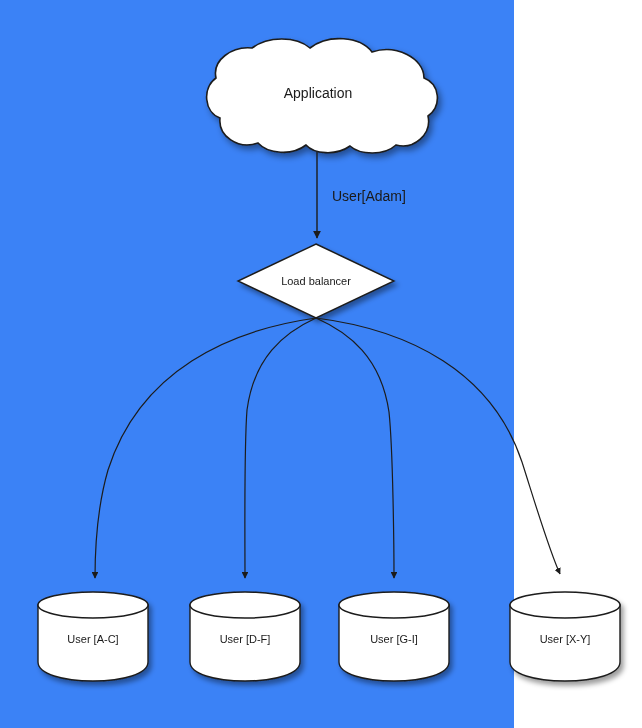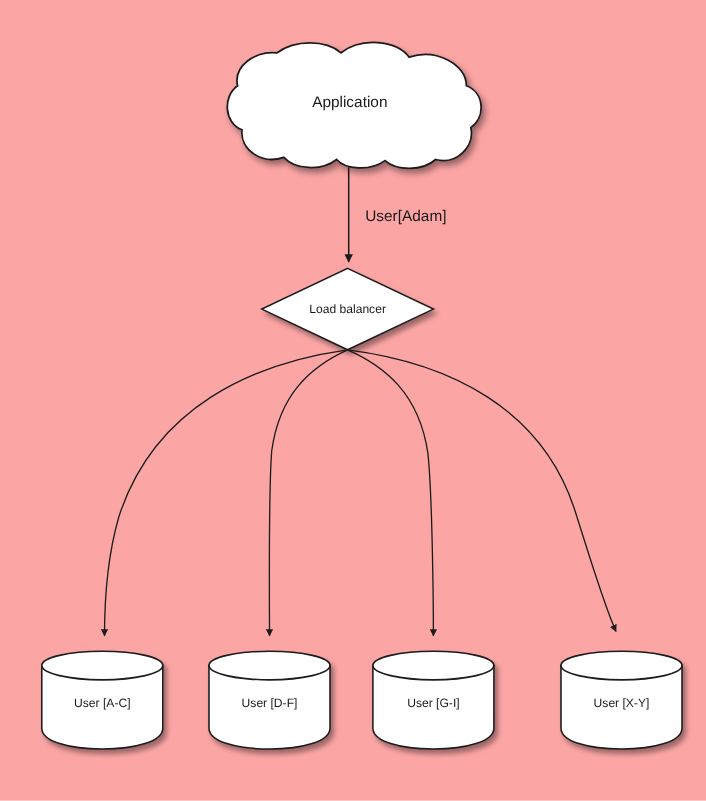--- a/index.html
+++ b/index.html
@@ -10,23 +10,23 @@
   }
   body {
     width: 642px;
     height: 728px;
     font-family: "Liberation Sans", sans-serif;
     overflow: hidden;
     position: relative;
   }
   #diagram-root {
     position: relative;
-    width: 642px;
+    width: 514px;
     height: 728px;
-    background: #fca5a5;
+    background: #3b82f6;
   }
   #diagram-svg {
     position: absolute;
     top: 0;
     left: 0;
     width: 642px;
     height: 728px;
     display: block;
   }
   .node-label {

